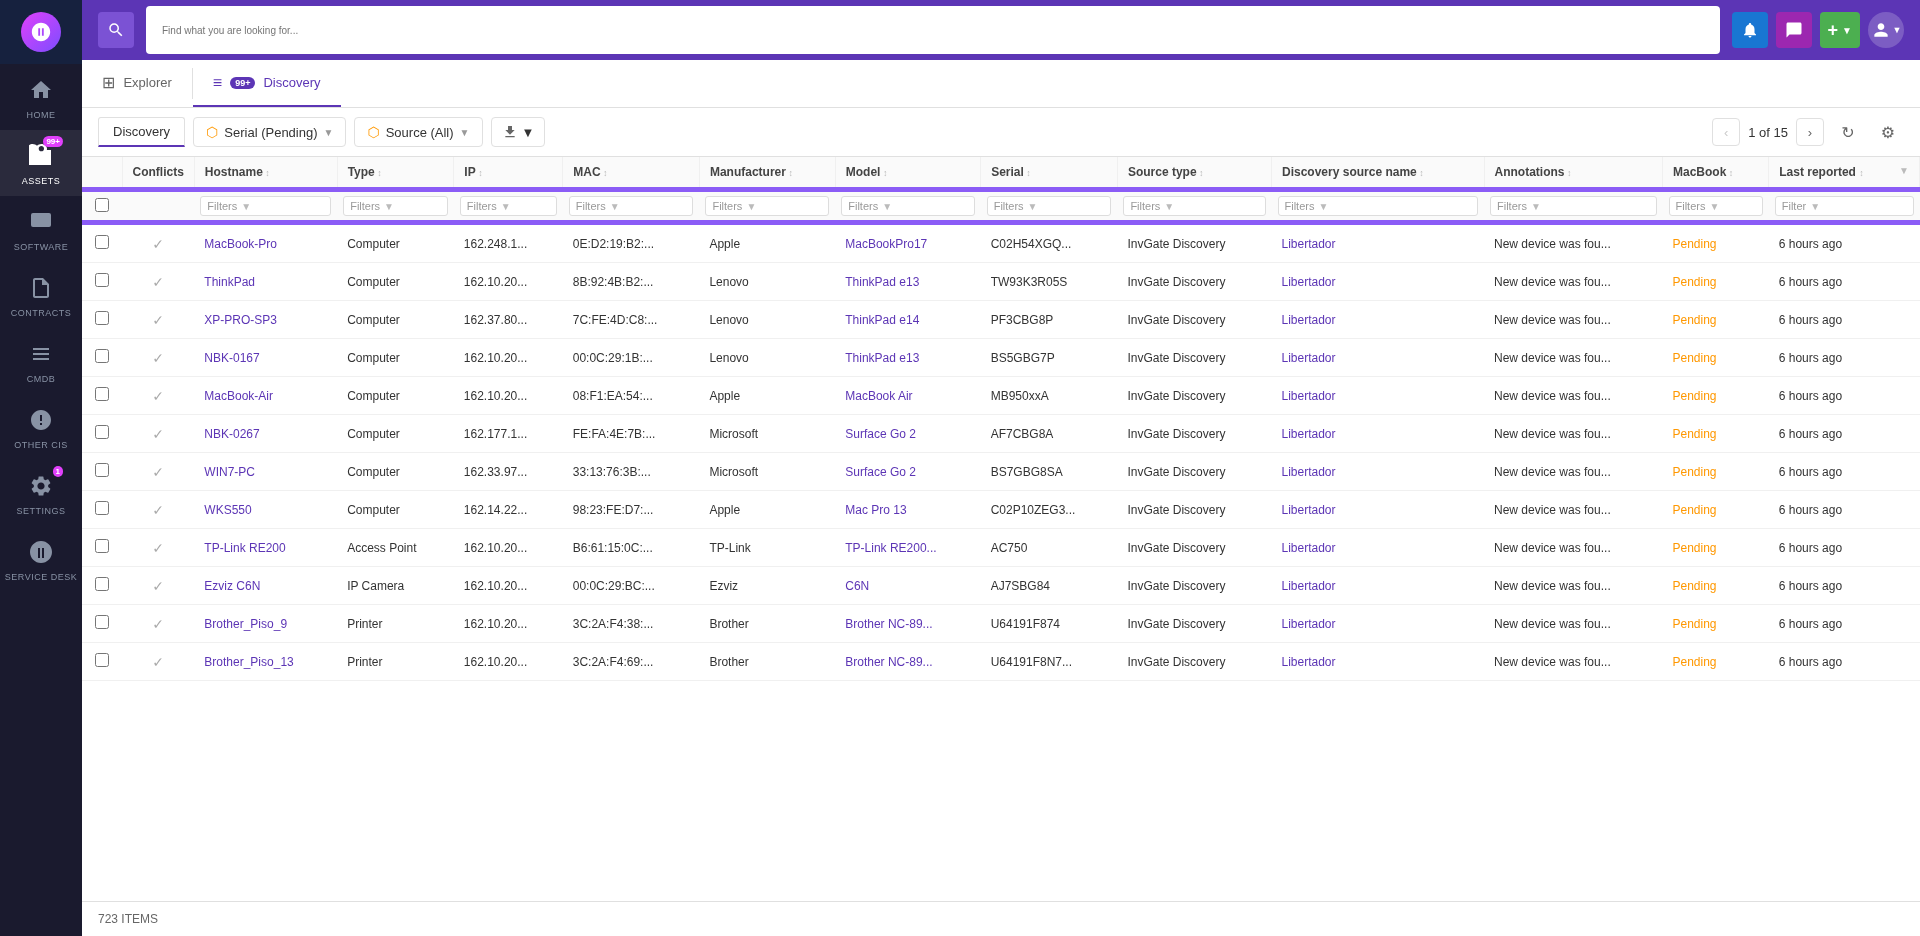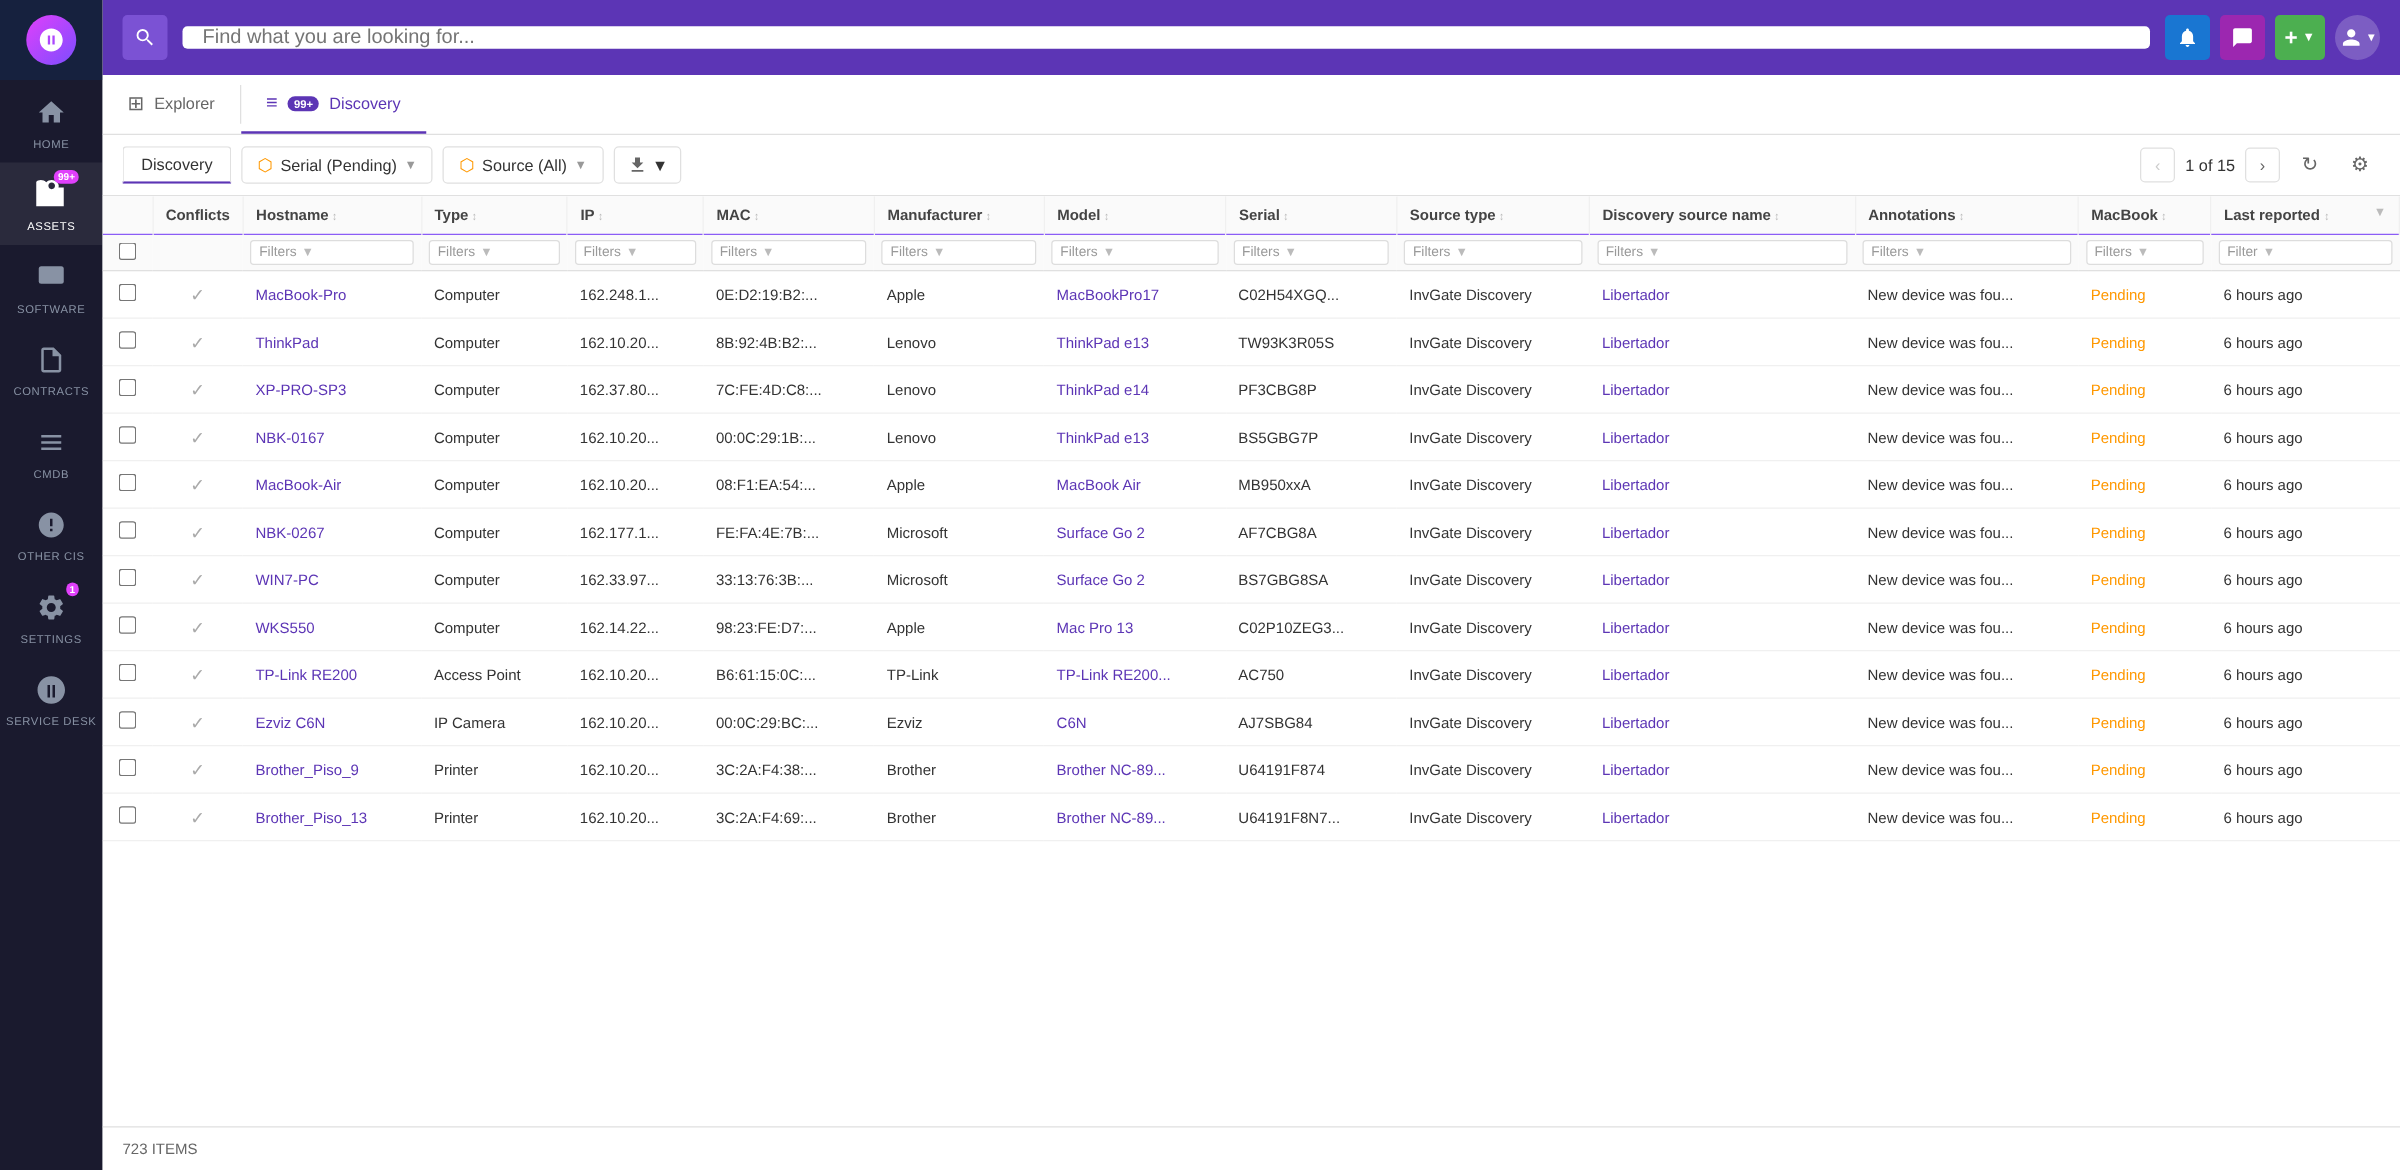--- a/index.html
+++ b/index.html
@@ -86,26 +86,26 @@
     .search-icon-btn {
       width: 36px; height: 36px;
       background: #7b52d4;
       border-radius: 4px;
       display: flex; align-items: center; justify-content: center;
       cursor: pointer;
       color: white;
     }
     .search-input {
       flex: 1;
-      height: 18px;
+      height: 48px;
       background: white;
       border: none;
       border-radius: 4px;
       padding: 0 16px;
-      font-size: 16px;
+      font-size: 10px;
       color: #666;
       outline: none;
     }
     .topbar-actions {
       display: flex; gap: 8px; align-items: center;
     }
     .topbar-btn {
       width: 36px; height: 36px;
       border-radius: 4px;
       display: flex; align-items: center; justify-content: center;
@@ -243,21 +243,21 @@
       overflow: auto;
       margin: 0;
     }
     table {
       width: 100%;
       border-collapse: collapse;
       font-size: 12px;
     }
     thead tr {
       background: #fafafa;
-      border-bottom: 1px solid #8b5cf6;
+      border-bottom: 5px solid #8b5cf6;
     }
     thead th {
       padding: 8px 10px;
       text-align: left;
       font-weight: 600;
       color: #444;
       font-size: 12px;
       white-space: nowrap;
       border-right: 1px solid #f0f0f0;
     }

